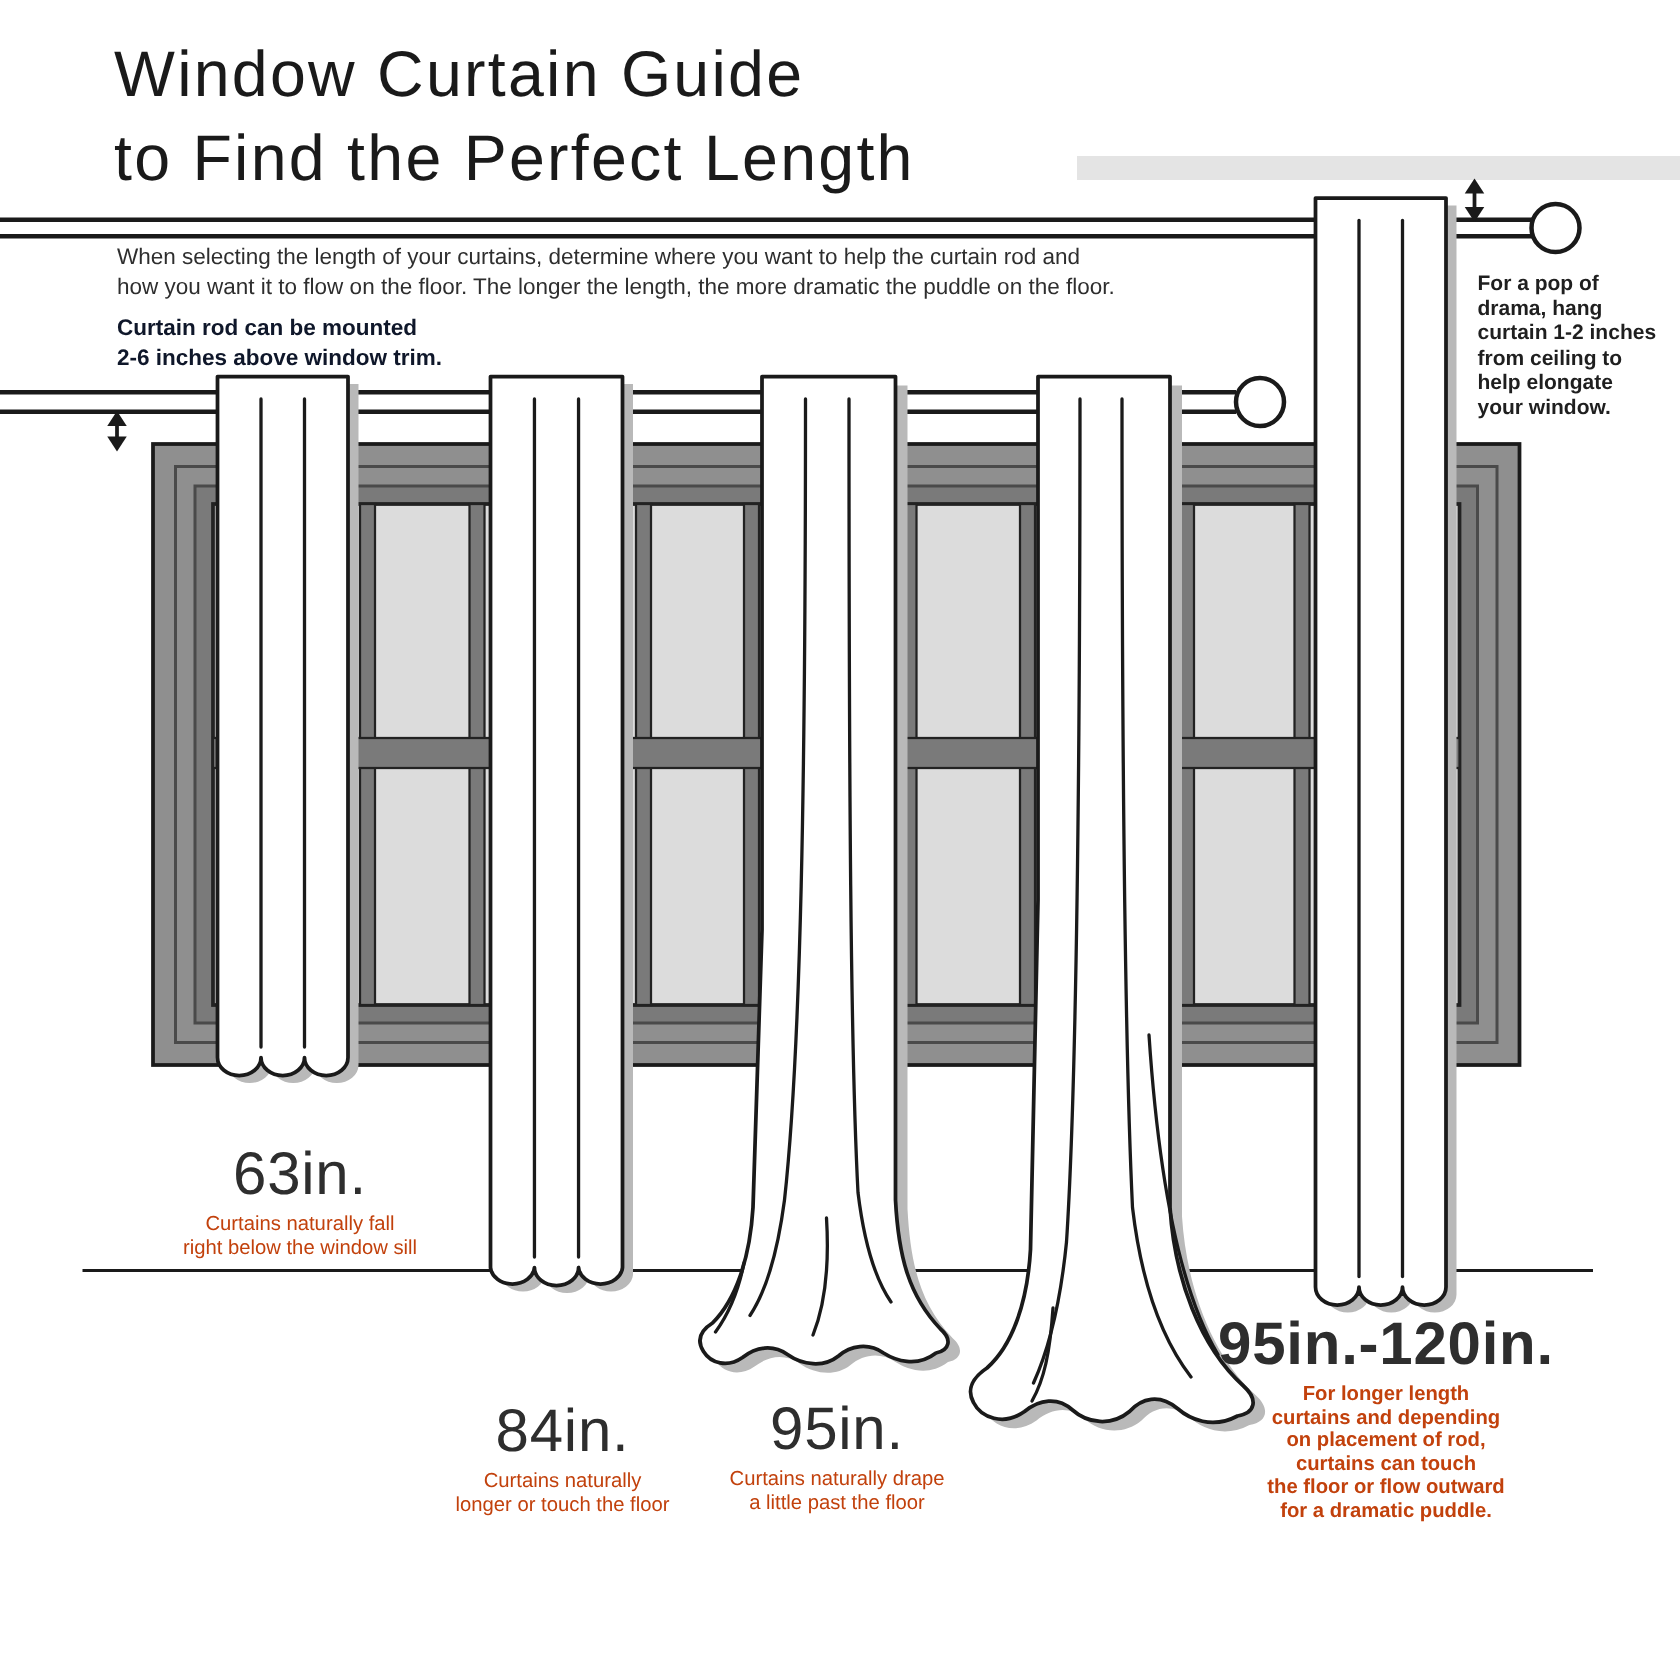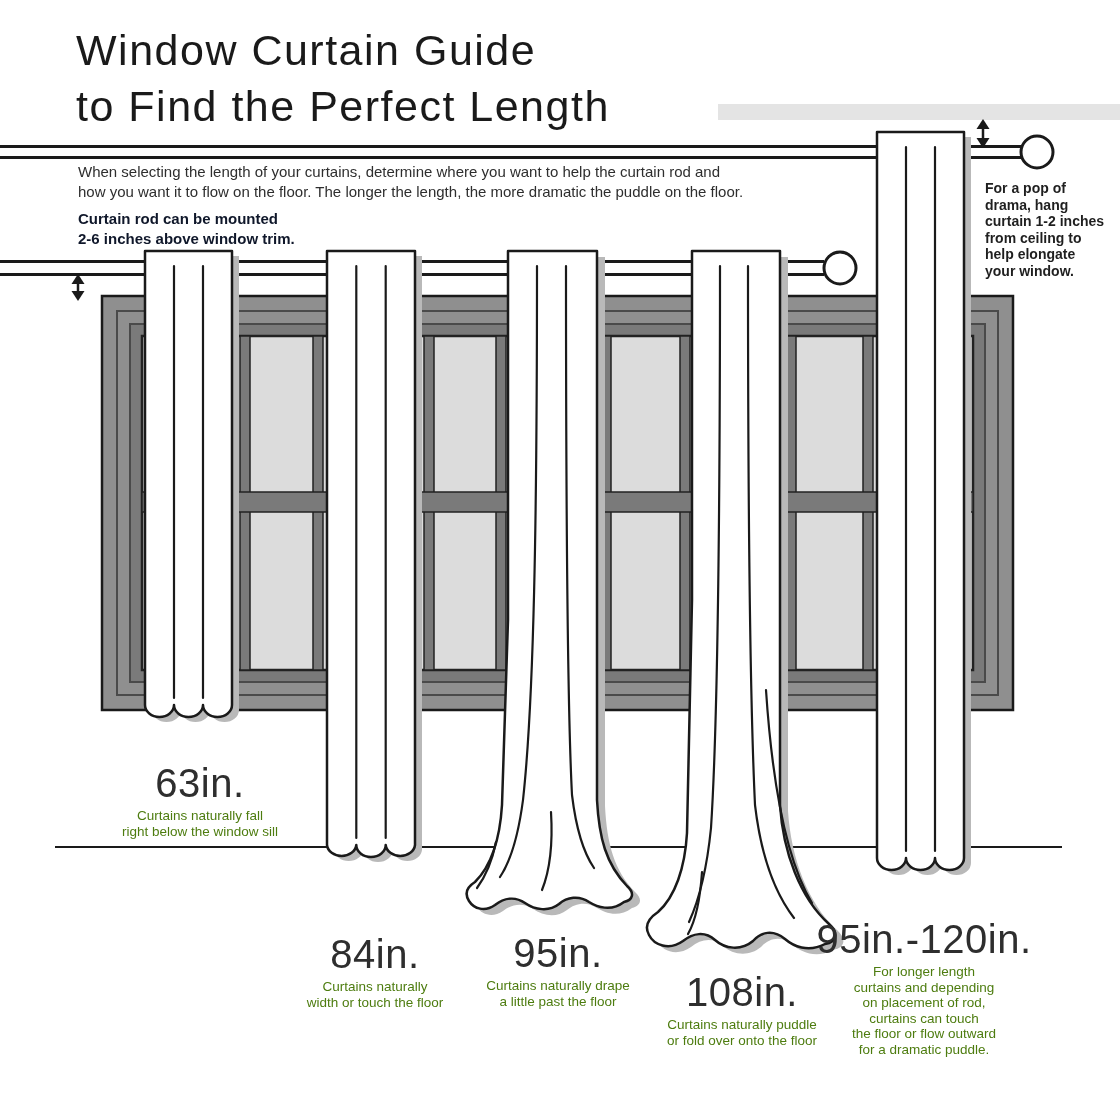--- a/index.html
+++ b/index.html
@@ -11,26 +11,26 @@
           font-family:"Liberation Sans","DejaVu Sans",sans-serif;}
   .canvas svg{position:absolute;left:0;top:0;}
   .txt{position:absolute;white-space:pre-line;}
   .title{left:76px;top:22px;font-size:43px;line-height:56px;letter-spacing:1.5px;
          color:var(--ink);font-weight:400;}
   .intro{left:78px;top:162px;width:720px;font-size:15px;line-height:19.5px;color:var(--textdark);}
   .rod-note{left:78px;top:209px;width:400px;font-size:15px;line-height:19.5px;font-weight:bold;color:#0f172a;}
   .ceiling-note{left:985px;top:180px;width:140px;font-size:14px;line-height:16.5px;font-weight:bold;color:#1f1f1f;}
   .len{position:absolute;text-align:center;transform:translateX(-50%);}
   .len .size{font-size:40px;letter-spacing:.5px;color:var(--textdark);}
-  .len .desc{font-size:13.5px;line-height:16px;color:#4d7c0f;white-space:pre-line;margin-top:2px;}
+  .len .desc{font-size:13.5px;line-height:16px;color:#c2410c;white-space:pre-line;margin-top:2px;}
   .len-63{left:200px;top:761px;}
   .len-84{left:375px;top:932px;}
   .len-95{left:558px;top:931px;}
   .len-108{left:742px;top:970px;}
-  .len-120{left:924px;top:917px;}
+  .len-120{left:924px;top:874px;font-weight:bold;}
   .len-120 .desc{line-height:15.5px;text-align:center;}
   .footer{left:55px;top:981px;width:700px;font-size:21px;line-height:27.5px;
           font-weight:bold;color:var(--footercolor);}
   
   .ceiling{fill:var(--ceiling);}
   .rodbar{fill:var(--ink);}
   .finial{fill:#fff;stroke:var(--ink);stroke-width:3;}
   .arrowline{stroke:var(--ink);stroke-width:2.5;}
   .arrowhead{fill:var(--ink);}
   .w-outer{fill:var(--frame);stroke:var(--ink);stroke-width:2.5;}
@@ -152,31 +152,26 @@
 your window.</div>
 
   <div class="len len-63">
     <div class="size">63in.</div>
     <div class="desc">Curtains naturally fall
 right below the window sill</div>
   </div>
   <div class="len len-84">
     <div class="size">84in.</div>
     <div class="desc">Curtains naturally
-width or touch the floor</div>
+longer or touch the floor</div>
   </div>
   <div class="len len-95">
     <div class="size">95in.</div>
     <div class="desc">Curtains naturally drape
 a little past the floor</div>
-  </div>
-  <div class="len len-108">
-    <div class="size">108in.</div>
-    <div class="desc">Curtains naturally puddle
-or fold over onto the floor</div>
   </div>
   <div class="len len-120">
     <div class="size">95in.-120in.</div>
     <div class="desc">For longer length
 curtains and depending
 on placement of rod,
 curtains can touch
 the floor or flow outward
 for a dramatic puddle.</div>
   </div>

